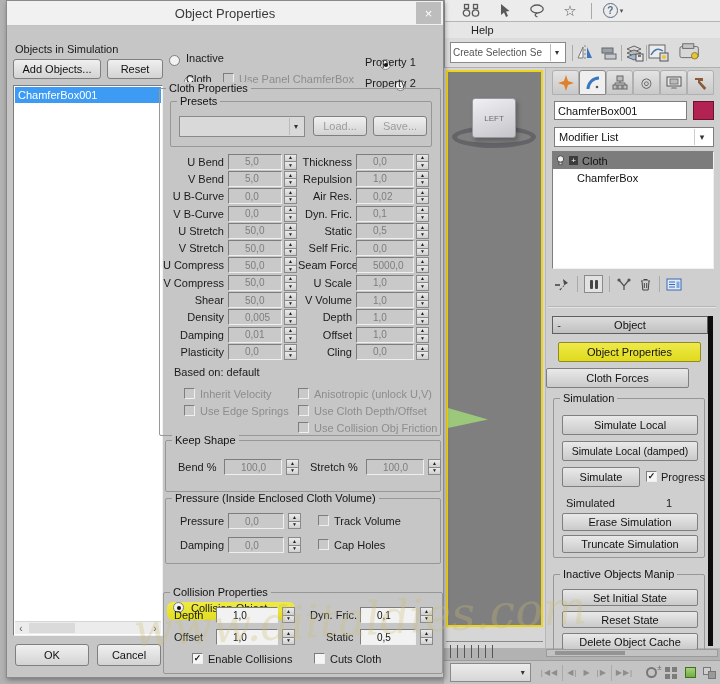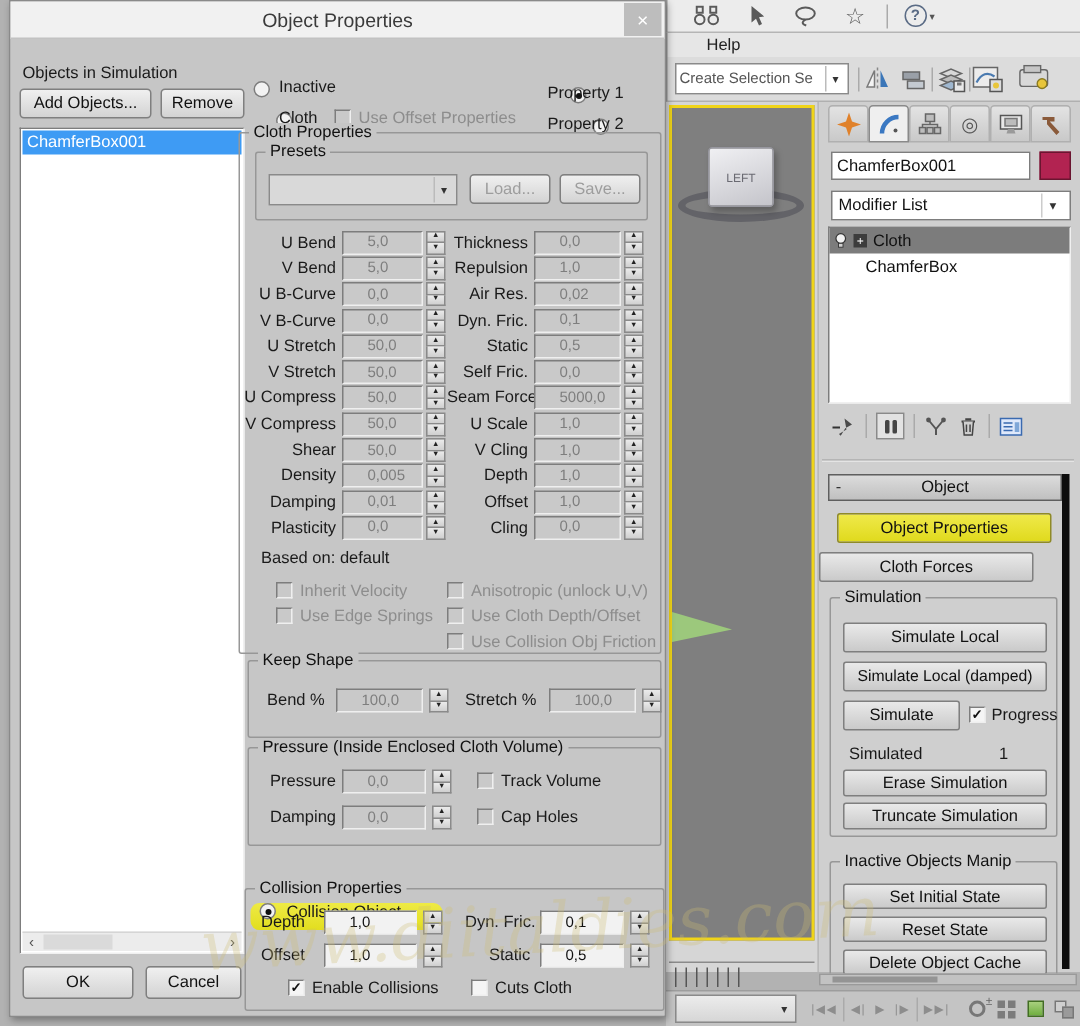--- a/index.html
+++ b/index.html
@@ -408,21 +408,21 @@
       <span class="closebtn">×</span>
     </div>
     <div class="dbody">
 
       
       <span class="lbl abs" style="left:8px;top:17px">Objects in Simulation</span>
       <div class="btn abs" style="left:6px;top:33px;width:88px;height:20px">
           <span>Add Objects...</span>
         </div>
       <div class="btn abs" style="left:100px;top:33px;width:56px;height:20px">
-          <span>Remove</span>
+          <span>Reset</span>
         </div>
       <div class="listbox" style="left:6px;top:59px;width:150px;height:551px">
         <div class="listitem">
             <span>ChamferBox001</span>
           </div>
         <div class="hscroll">
           <span class="ar" style="left:0">‹</span>
           <div class="hthumb"></div>
           <span class="ar" style="right:0">›</span>
         </div>
@@ -433,21 +433,21 @@
       <div class="btn abs" style="left:90px;top:618px;width:64px;height:22px">
           <span>Cancel</span>
         </div>
 
       
       <span class="radio abs" style="left:162px;top:26px"></span>
       <span class="lbl abs" style="left:179px;top:26px">Inactive</span>
       <span class="radio abs" style="left:162px;top:47px"></span>
       <span class="lbl abs" style="left:179px;top:47px">Cloth</span>
       <span class="cb abs" style="left:216px;top:47px"></span>
-      <span class="lbl dis abs" style="left:232px;top:47px">Use Offset Properties</span>
+      <span class="lbl dis abs" style="left:232px;top:47px">Use Panel ChamferBox</span>
       <span class="radio on abs" style="left:342px;top:30px"></span>
       <span class="lbl abs" style="left:358px;top:30px">Property 1</span>
       <span class="radio abs" style="left:342px;top:51px"></span>
       <span class="lbl abs" style="left:358px;top:51px">Property 2</span>
 
       
       <div class="grp" style="left:152px;top:62px;width:282px;height:348px">
         <span class="glabel">Cloth Properties</span>
 
         <div class="grp" style="left:10px;top:12px;width:262px;height:46px">
@@ -643,21 +643,21 @@
             <div class="prow">
               <span class="plabel">U Scale</span>
               <span class="pfield">1,0</span>
               <span class="spin">
                 <i>▲</i>
                 <i>▼</i>
               </span>
             </div>
 
             <div class="prow">
-              <span class="plabel">V Cling</span>
+              <span class="plabel">V Volume</span>
               <span class="pfield">1,0</span>
               <span class="spin">
                 <i>▲</i>
                 <i>▼</i>
               </span>
             </div>
 
             <div class="prow">
               <span class="plabel">Depth</span>
               <span class="pfield">1,0</span>

